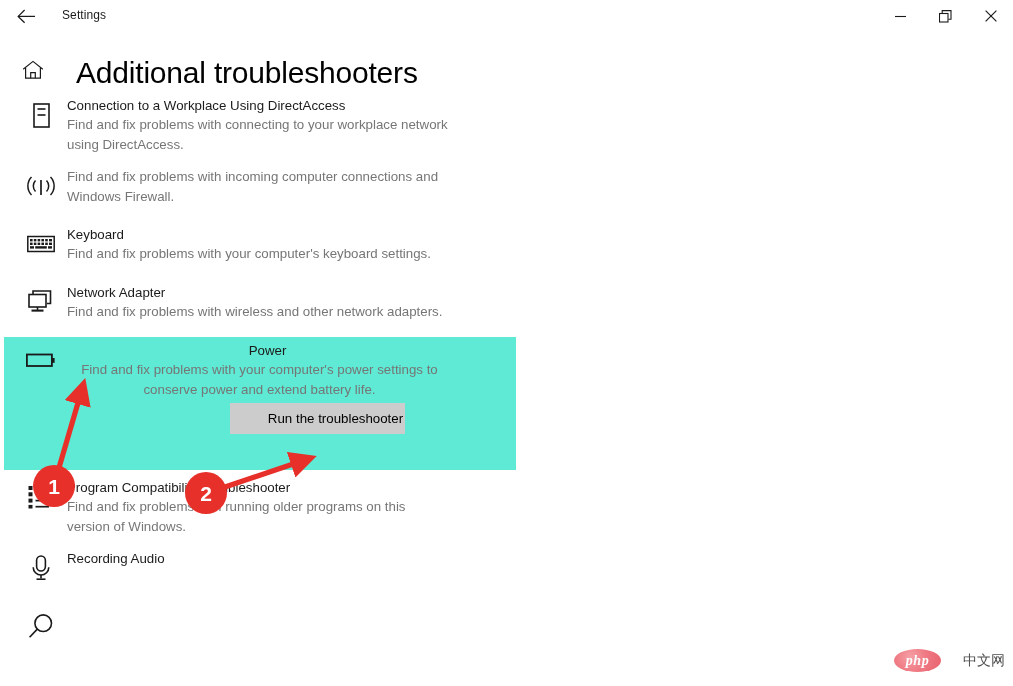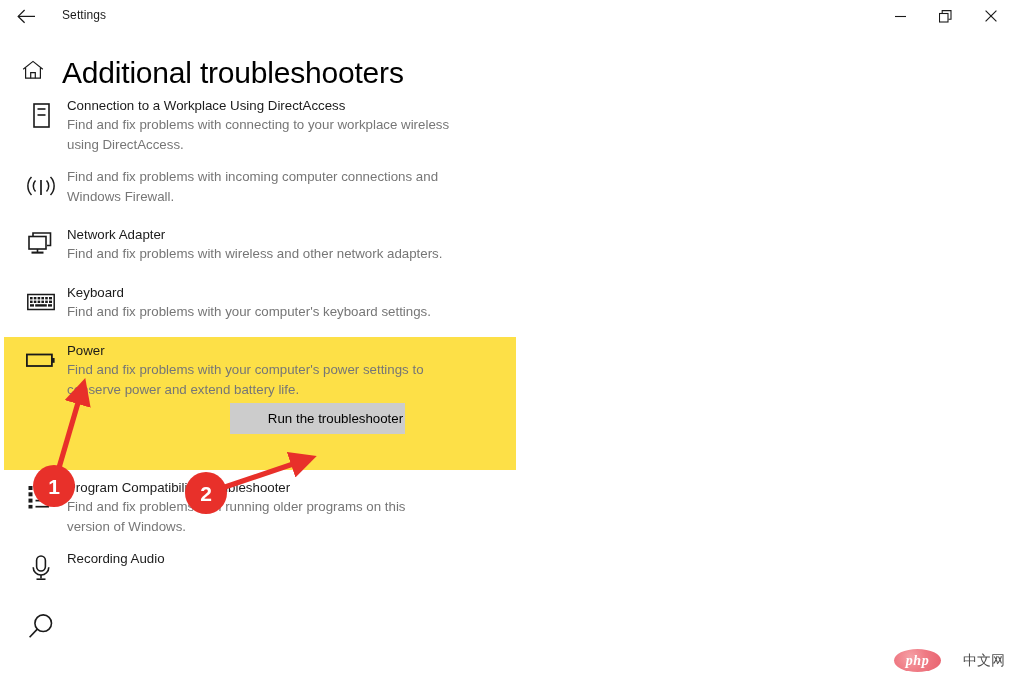--- a/index.html
+++ b/index.html
@@ -29,21 +29,21 @@
   .wincontrols {
     position: absolute; right: 0; top: 0; height: 32px; display: flex;
   }
   .wc {
     width: 45px; height: 32px; display: flex; align-items: center; justify-content: center;
     cursor: pointer;
   }
   .wc svg { display: block; }
   .home-icon { position: absolute; left: 22px; top: 60px; }
   .page-title {
-    position: absolute; left: 62px; top: 54px;
+    position: absolute; left: 76px; top: 54px;
     font-size: 30px; font-weight: 400; color: #000; letter-spacing: -0.2px;
     line-height: 38px; white-space: nowrap;
   }
 
   
   .list { position: absolute; left: 0; top: 88px; width: 520px; }
   .item {
     position: relative; padding: 4px 0 4px 0; margin: 4px;
   }
   .item-inner { position: relative; min-height: 46px; }
@@ -55,21 +55,22 @@
   .item .txt { margin-left: 63px; padding-right: 48px; }
   .item .name {
     font-size: 13.3px; color: #1b1b1b; line-height: 19px;
     white-space: nowrap;
   }
   .item .desc {
     font-size: 13.3px; color: #767676; line-height: 20px;
     max-width: 385px;
   }
   .item.selected {
-    background: #fde047;
+    background: #5eead4;
+    text-align: center;
   }
   .item.selected .item-inner { min-height: 125px; }
   .run-btn {
     position: absolute; left: 226px; top: 62px;
     width: 175px; height: 31px;
     background: #cccccc; border: 1px solid #cccccc;
     color: #000; font-size: 13.3px;
     font-family: "Liberation Sans", sans-serif;
     display: flex; align-items: center; justify-content: center;
     cursor: pointer;
@@ -161,55 +162,38 @@
       <div class="item-inner">
         <div class="ico">
           <svg width="17" height="25" viewBox="0 0 17 25">
             <rect x="1" y="1" width="15" height="23" fill="none" stroke="#1a1a1a" stroke-width="1.6"></rect>
             <line x1="4.5" y1="6" x2="12.5" y2="6" stroke="#1a1a1a" stroke-width="1.6"></line>
             <line x1="4.5" y1="12" x2="12.5" y2="12" stroke="#1a1a1a" stroke-width="1.6"></line>
           </svg>
         </div>
         <div class="txt">
           <div class="name">Connection to a Workplace Using DirectAccess</div>
-          <div class="desc">Find and fix problems with connecting to your workplace wireless using DirectAccess.</div>
+          <div class="desc">Find and fix problems with connecting to your workplace network using DirectAccess.</div>
         </div>
       </div>
     </div>
 
     <div class="item">
       <div class="item-inner">
         <div class="ico">
           <svg width="30" height="24" viewBox="0 0 30 24">
             <path d="M5.5 3 A13 13 0 0 0 5.5 21" fill="none" stroke="#1a1a1a" stroke-width="1.5"></path>
             <path d="M9.5 6.5 A8 8 0 0 0 9.5 17.5" fill="none" stroke="#1a1a1a" stroke-width="1.5"></path>
             <path d="M24.5 3 A13 13 0 0 1 24.5 21" fill="none" stroke="#1a1a1a" stroke-width="1.5"></path>
             <path d="M20.5 6.5 A8 8 0 0 1 20.5 17.5" fill="none" stroke="#1a1a1a" stroke-width="1.5"></path>
             <line x1="15" y1="6" x2="15" y2="21" stroke="#1a1a1a" stroke-width="1.7"></line>
           </svg>
         </div>
         <div class="txt">
           <div class="desc">Find and fix problems with incoming computer connections and Windows Firewall.</div>
-        </div>
-      </div>
-    </div>
-
-    <div class="item">
-      <div class="item-inner">
-        <div class="ico">
-          <svg width="27" height="25" viewBox="0 0 27 25">
-            <rect x="1" y="4.5" width="17" height="12.5" fill="none" stroke="#1a1a1a" stroke-width="1.6"></rect>
-            <path d="M5 4 V1 H22.5 V13.5 H19" fill="none" stroke="#1a1a1a" stroke-width="1.6"></path>
-            <line x1="9.5" y1="17" x2="9.5" y2="20" stroke="#1a1a1a" stroke-width="1.6"></line>
-            <line x1="3.5" y1="20.6" x2="15.5" y2="20.6" stroke="#1a1a1a" stroke-width="2.1"></line>
-          </svg>
-        </div>
-        <div class="txt">
-          <div class="name">Network Adapter</div>
-          <div class="desc">Find and fix problems with wireless and other network adapters.</div>
         </div>
       </div>
     </div>
 
     <div class="item">
       <div class="item-inner">
         <div class="ico">
           <svg width="28" height="18" viewBox="0 0 28 18">
             <rect x="0.8" y="1.5" width="26.4" height="15" fill="none" stroke="#1a1a1a" stroke-width="1.5"></rect>
             <g fill="#1a1a1a">
@@ -231,20 +215,37 @@
             </g>
           </svg>
         </div>
         <div class="txt">
           <div class="name">Keyboard</div>
           <div class="desc">Find and fix problems with your computer's keyboard settings.</div>
         </div>
       </div>
     </div>
 
+    <div class="item">
+      <div class="item-inner">
+        <div class="ico">
+          <svg width="27" height="25" viewBox="0 0 27 25">
+            <rect x="1" y="4.5" width="17" height="12.5" fill="none" stroke="#1a1a1a" stroke-width="1.6"></rect>
+            <path d="M5 4 V1 H22.5 V13.5 H19" fill="none" stroke="#1a1a1a" stroke-width="1.6"></path>
+            <line x1="9.5" y1="17" x2="9.5" y2="20" stroke="#1a1a1a" stroke-width="1.6"></line>
+            <line x1="3.5" y1="20.6" x2="15.5" y2="20.6" stroke="#1a1a1a" stroke-width="2.1"></line>
+          </svg>
+        </div>
+        <div class="txt">
+          <div class="name">Network Adapter</div>
+          <div class="desc">Find and fix problems with wireless and other network adapters.</div>
+        </div>
+      </div>
+    </div>
+
     <div class="item selected">
       <div class="item-inner">
         <div class="ico">
           <svg width="30" height="16" viewBox="0 0 30 16">
             <rect x="0.9" y="2.5" width="25" height="11.5" fill="none" stroke="#1a1a1a" stroke-width="1.8"></rect>
             <rect x="26" y="6" width="2.6" height="4.8" fill="#1a1a1a"></rect>
           </svg>
         </div>
         <div class="txt">
           <div class="name">Power</div>

